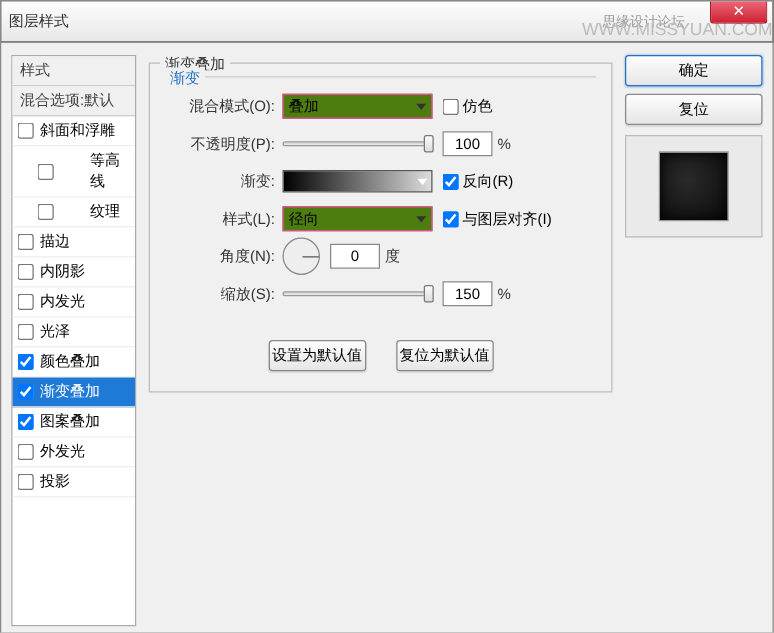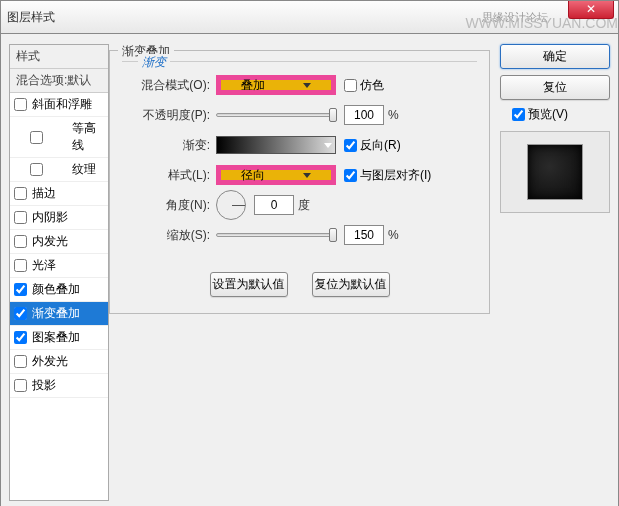--- a/index.html
+++ b/index.html
@@ -3,36 +3,36 @@
 <meta charset="utf-8">
 <style>
 * { box-sizing: border-box; margin: 0; padding: 0; font-family: "Microsoft YaHei", SimSun, sans-serif; font-size: 12px; }
 body { background: #4a4542; width: 619px; height: 506px; overflow: hidden; }
 .titlebar { background: linear-gradient(#fdfdfd,#e8e8e8); height: 28px; border: 1px solid #888; display: flex; align-items: center; padding: 16px 6px; position: relative; }
 .titlebar .title { color: #333; }
 .titlebar .watermark { position: absolute; right: 70px; color: #999; font-size: 11px; }
 .titlebar .watermark2 { position: absolute; right: 0; top: 14px; color: #bbb; font-size: 14px; }
 .close-btn { position: absolute; right: 4px; top: 0; width: 46px; height: 18px; background: linear-gradient(#e67,#c23); border: 1px solid #a12; border-top: none; border-radius: 0 0 3px 3px; color: #fff; text-align: center; line-height: 16px; font-size: 11px; }
 .dialog { background: #f0f0f0; border: 1px solid #888; border-top: none; height: 478px; display: flex; padding: 10px 8px; }
-.left-panel { width: 100px; border: 1px solid #aaa; background: #fff; margin-right: 0; }
+.left-panel { width: 100px; border: 1px solid #aaa; background: #fff; margin-right: 10px; }
 .left-header { background: #f0f0f0; border-bottom: 1px solid #ccc; padding: 3px 6px; color: #444; }
 .left-sub { background: #f0f0f0; border-bottom: 1px solid #ccc; padding: 3px 6px; color: #444; }
 .style-list { }
 .style-item { display: flex; align-items: center; padding: 3px 4px; border-bottom: 1px solid #eee; cursor: default; }
 .style-item.indent { padding-left: 20px; gap: 24px; }
 .style-item.selected { background: #1e7ad6; color: #fff; }
 .style-item input[type=checkbox] { margin-right: 5px; }
 .center-panel { flex: 1; }
 .fieldset { border: 1px solid #bbb; padding: 10px 12px 16px; position: relative; margin-top: 6px; }
 .fieldset .legend { position: absolute; top: -8px; left: 8px; background: #f0f0f0; padding: 0 4px; color: #333; }
 .inner-fieldset { border: 1px solid #ccc; border-left: none; border-right: none; border-bottom: none; padding: 12px 8px 8px; position: relative; margin-bottom: 10px; }
-.inner-fieldset .legend2 { position: absolute; top: -8px; left: 16px; background: #f0f0f0; padding: 0 4px; color: #1e6fc7; font-style: italic; }
+.inner-fieldset .legend2 { position: absolute; top: -8px; left: 0; background: #f0f0f0; padding: 0 4px; color: #1e6fc7; }
 .row { display: flex; align-items: center; margin-bottom: 8px; height: 22px; }
 .row .lbl { width: 80px; text-align: right; margin-right: 6px; color: #333; }
-.select { border: 5px solid #ec4899; background: #eab308; height: 20px; width: 120px; padding: 0 20px; display: flex; align-items: center; justify-content: space-between; }
+.select { border: 1px solid #ec4899; background: #4d7c0f; height: 20px; width: 120px; padding: 0 4px; display: flex; align-items: center; justify-content: space-between; }
 .select .arrow { border-left: 4px solid transparent; border-right: 4px solid transparent; border-top: 5px solid #333; }
 .slider { flex: 1; height: 4px; background: linear-gradient(#ccc,#eee); border: 1px solid #999; border-radius: 2px; position: relative; margin-right: 8px; max-width: 120px; }
 .slider .thumb { position: absolute; top: -6px; width: 8px; height: 14px; background: linear-gradient(#fafafa,#ddd); border: 1px solid #777; border-radius: 2px; }
 .num-input { width: 40px; height: 20px; border: 1px solid #888; background: #fff; text-align: center; padding: 0 2px; margin-right: 4px; }
 .pct { color: #333; }
 .grad-preview { width: 120px; height: 18px; border: 1px solid #555; background: linear-gradient(90deg,#000,#ddd); display: flex; align-items: center; justify-content: flex-end; }
 .grad-preview .arrow { border-left: 4px solid transparent; border-right: 4px solid transparent; border-top: 5px solid #fff; margin-right: 3px; }
 .chk { display: flex; align-items: center; margin-left: 8px; }
 .chk input { margin-right: 3px; }
 .angle-dial { width: 30px; height: 30px; border: 1px solid #888; border-radius: 50%; background: #eee; position: relative; margin-right: 8px; }
@@ -184,22 +184,18 @@
       <div class="btn-row">
         <div class="ps-btn">设置为默认值</div>
         <div class="ps-btn">复位为默认值</div>
       </div>
     </div>
   </div>
 
   <div class="right-panel">
     <div class="ps-btn ok-btn">确定</div>
     <div class="ps-btn">复位</div>
-    <label class="chk" style="margin:6px 0 0 12px">
-        <input type="checkbox" checked="" style="">
-        <span>预览(V)</span>
-      </label>
     <div class="preview-box">
       <div class="preview-img"></div>
     </div>
   </div>
 
 </div>
 
 </body></html>

